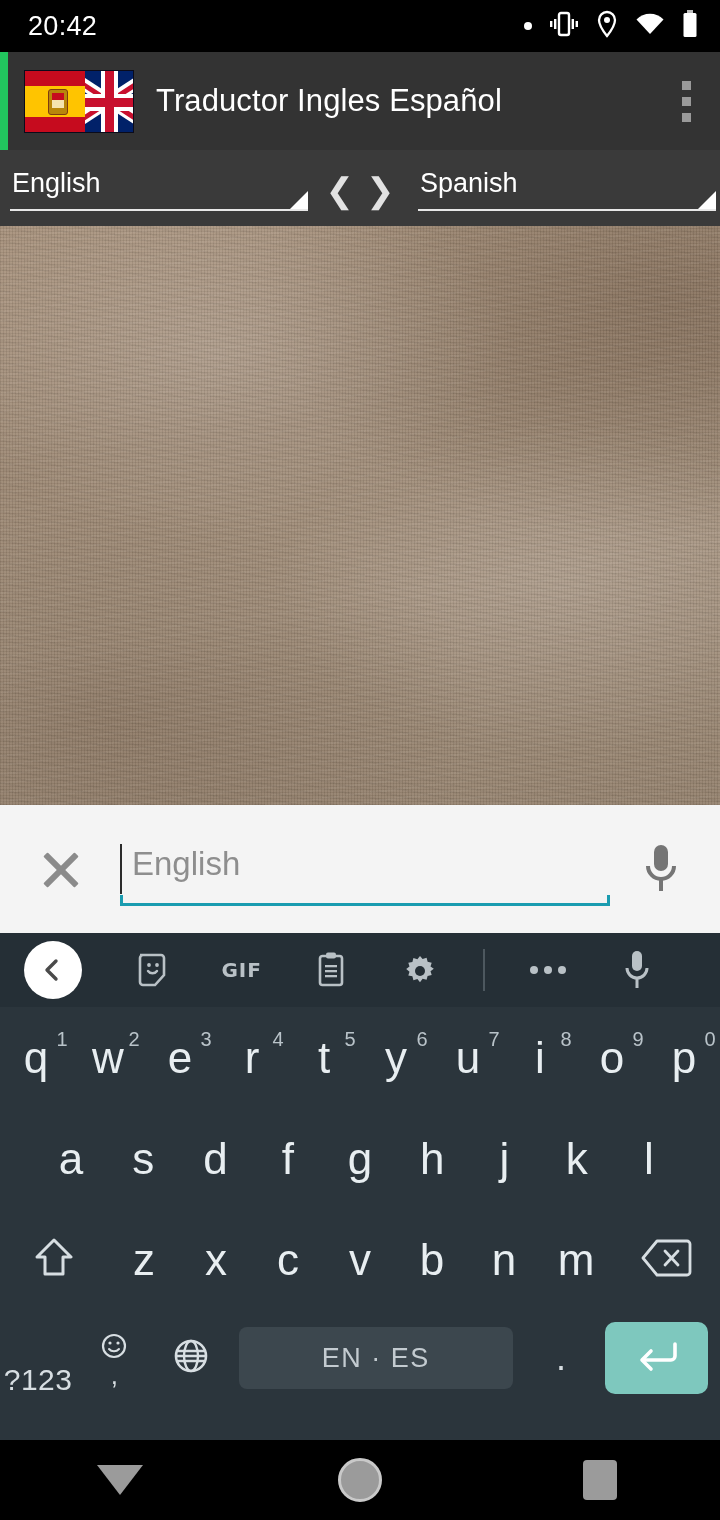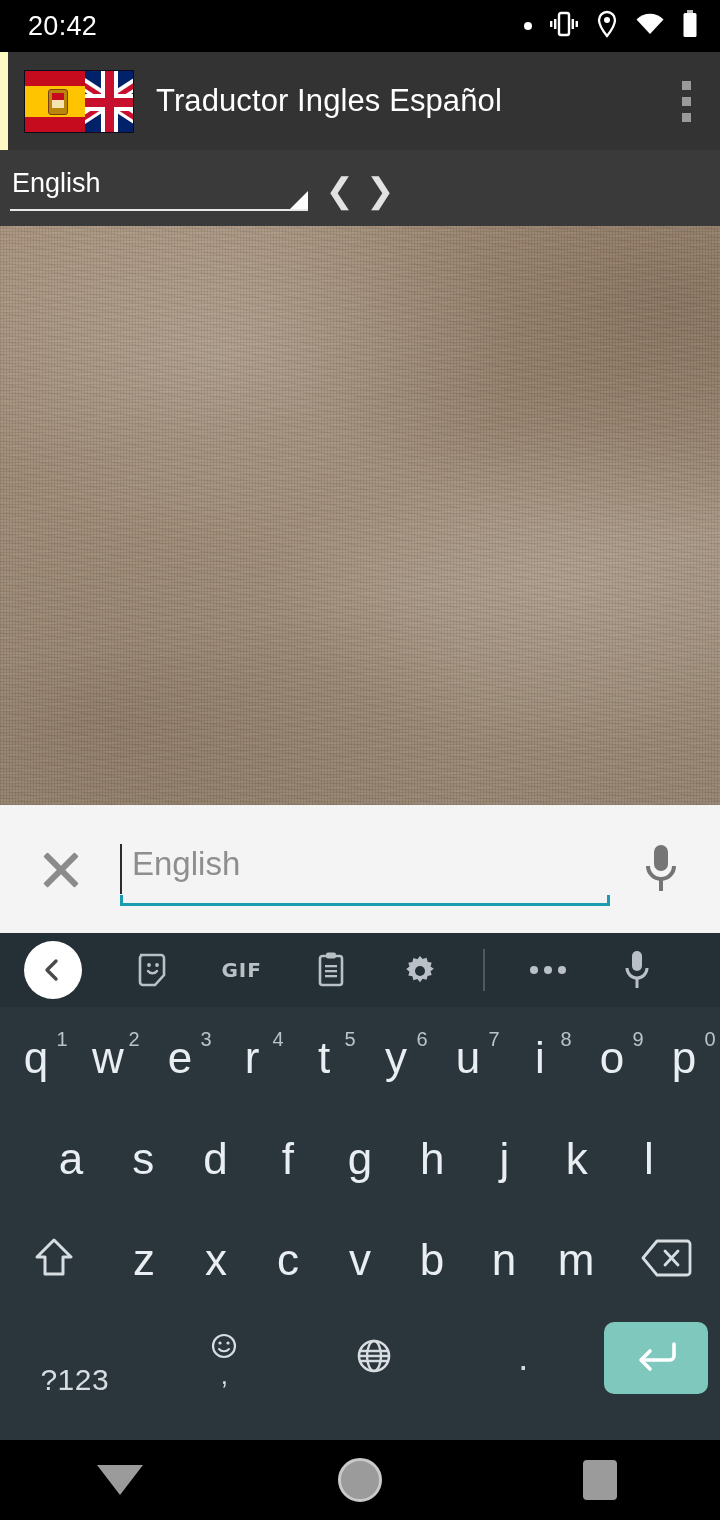--- a/index.html
+++ b/index.html
@@ -3,21 +3,21 @@
 <meta charset="utf-8">
 <title>Traductor Ingles Español</title>
 <style>
   * { margin:0; padding:0; box-sizing:border-box; }
   html, body {
     width:720px; height:1520px;
     background:#000;
     font-family:"Liberation Sans", sans-serif;
     overflow:hidden;
   }
-  #app { position:relative; width:655px; height:1520px; background:#fef9c3; }
+  #app { position:relative; width:655px; height:1520px; background:#22c55e; }
 
   
   .statusbar {
     position:absolute; top:0; left:0; width:720px; height:52px;
     background:#000; display:flex; align-items:center;
     padding:0 22px 0 28px;
   }
   .status-time {
     color:#fff; font-size:27px; letter-spacing:.3px; font-weight:400;
   }
@@ -287,20 +287,25 @@
   <div class="langrow">
     <div class="spinner sp-left">
       <span class="val">English</span>
       <span class="line"></span>
       <span class="tri"></span>
     </div>
     <div class="swap">
       <b>❮</b>
       <b>❯</b>
     </div>
+    <div class="spinner sp-right">
+      <span class="val">Spanish</span>
+      <span class="line"></span>
+      <span class="tri"></span>
+    </div>
   </div>
 
   <div class="canvas"></div>
 
   <div class="inputrow">
     <div class="clear-x"></div>
     <div class="field">
       <span class="caret"></span>
       <span class="ph">English</span>
       <span class="underline"></span>
@@ -498,20 +503,23 @@
         </div>
         <div class="key">
           <span>
             <svg width="42" height="42" viewBox="0 0 42 42">
               <circle cx="21" cy="21" r="15" fill="none" stroke="#d7dee2" stroke-width="2.6"></circle>
               <ellipse cx="21" cy="21" rx="7" ry="15" fill="none" stroke="#d7dee2" stroke-width="2.4"></ellipse>
               <path d="M6.4 16h29.2M6.4 26h29.2M6 21h30" stroke="#d7dee2" stroke-width="2.4"></path>
             </svg>
           </span>
         </div>
+        <div class="k-space">
+          <span>EN · ES</span>
+        </div>
         <div class="key">
           <span class="k-period">.</span>
         </div>
         <div class="k-enter">
           <span>
             <svg width="48" height="40" viewBox="0 0 48 40">
               <path d="M42 8 V20 a4 4 0 0 1 -4 4 H10" fill="none" stroke="#fff" stroke-width="3.6" stroke-linecap="round" stroke-linejoin="round"></path>
               <path d="M18 15 L9 24 L18 33" fill="none" stroke="#fff" stroke-width="3.6" stroke-linecap="round" stroke-linejoin="round"></path>
             </svg>
           </span>

